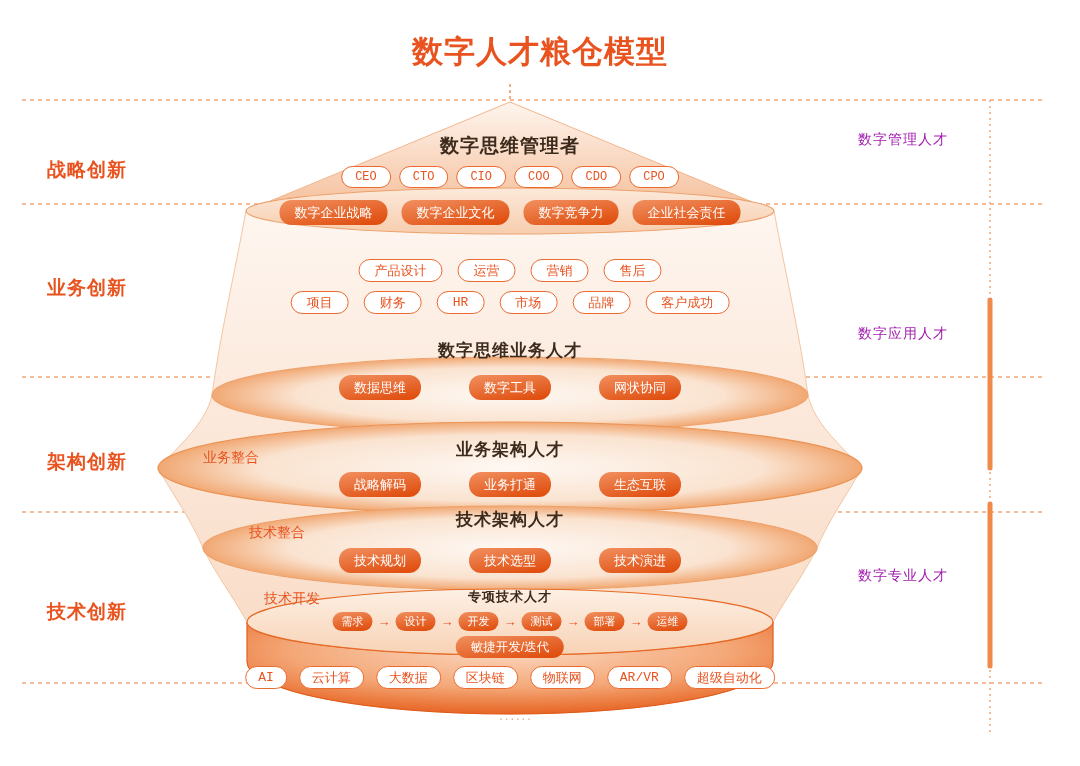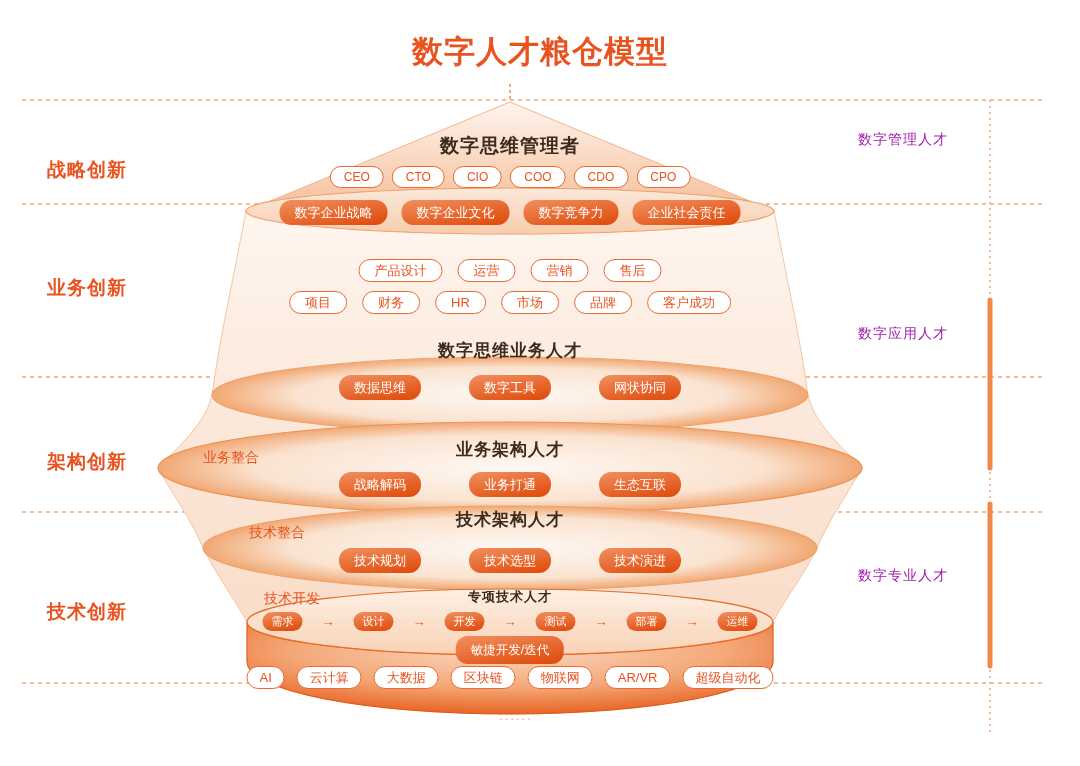--- a/index.html
+++ b/index.html
@@ -16,30 +16,30 @@
   .right-label { position:absolute; transform:translateX(-50%); font-size:14px; color:#a21caf;
                  white-space:nowrap; letter-spacing:1px; }
   .heading { position:absolute; left:510px; transform:translateX(-50%); font-weight:bold;
              color:#3C2A1C; white-space:nowrap; letter-spacing:1px; }
   .tag { position:absolute; transform:translateX(-50%); font-size:14px; color:#E8531F; white-space:nowrap; }
 
   .row { position:absolute; left:510px; transform:translateX(-50%); display:flex; align-items:center; }
 
   .pill-o { display:inline-flex; align-items:center; justify-content:center; height:23px; padding:0 15px;
             border:1px solid #EA6A30; border-radius:12px; background:#ffffff; color:#E8531F;
-            font-size:13px; white-space:nowrap; }
+            font-size:13px; white-space:nowrap;font-family:Liberation Mono, monospace; }
   .pill-o.role { height:22px; padding:0 13px; font-size:12px; border-radius:11px; }
   .pill-o.tech { padding:0 12px; }
 
   .pill-f { display:inline-flex; align-items:center; justify-content:center; height:25px; padding:0 15px;
             border-radius:12px; background:linear-gradient(170deg,#F19060 0%,#E04F10 90%);
             color:#ffffff; font-size:13px; white-space:nowrap; }
   .pill-f.mini { height:19px; padding:0 9px; font-size:11px; border-radius:10px; }
   .pill-f.agile { position:absolute; left:510px; top:636px; transform:translateX(-50%);
-                  height:28px; font-size:12.5px; }
+                  height:22px; font-size:12.5px; }
 
   .arrow { color:#E8531F; font-size:13px; line-height:19px; }
   .ellipsis { position:absolute; transform:translateX(-50%); color:#F0A677; font-size:13px; letter-spacing:2px; }
 </style>
 </head>
 <body>
 
 <div class="canvas">
 
   <svg class="layer" width="1080" height="766" viewBox="0 0 1080 766">
@@ -163,21 +163,21 @@
   <div class="heading" style="top:508px;font-size:17px">技术架构人才</div>
   <div class="row" style="top:548px;gap:48px">
     <span class="pill-f">技术规划</span>
     <span class="pill-f">技术选型</span>
     <span class="pill-f">技术演进</span>
   </div>
 
   <div class="tag" style="left:292px;top:590px">技术开发</div>
   <div class="heading" style="top:588px;font-size:13px">专项技术人才</div>
 
-  <div class="row" style="top:612px;gap:19px">
+  <div class="row" style="top:612px;gap:5px">
     <span class="pill-f mini">需求</span>
     <span class="arrow">→</span>
     <span class="pill-f mini">设计</span>
     <span class="arrow">→</span>
     <span class="pill-f mini">开发</span>
     <span class="arrow">→</span>
     <span class="pill-f mini">测试</span>
     <span class="arrow">→</span>
     <span class="pill-f mini">部署</span>
     <span class="arrow">→</span>

